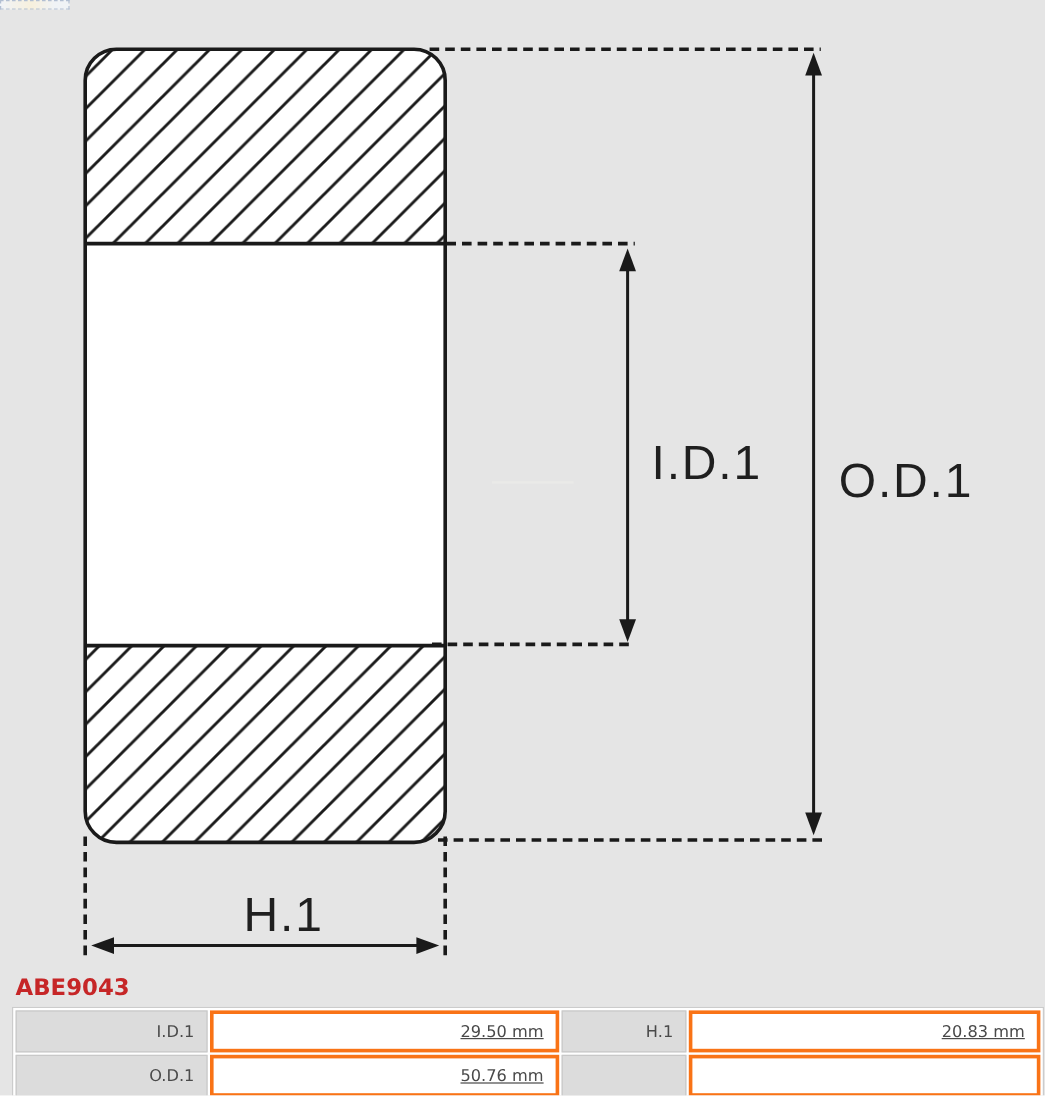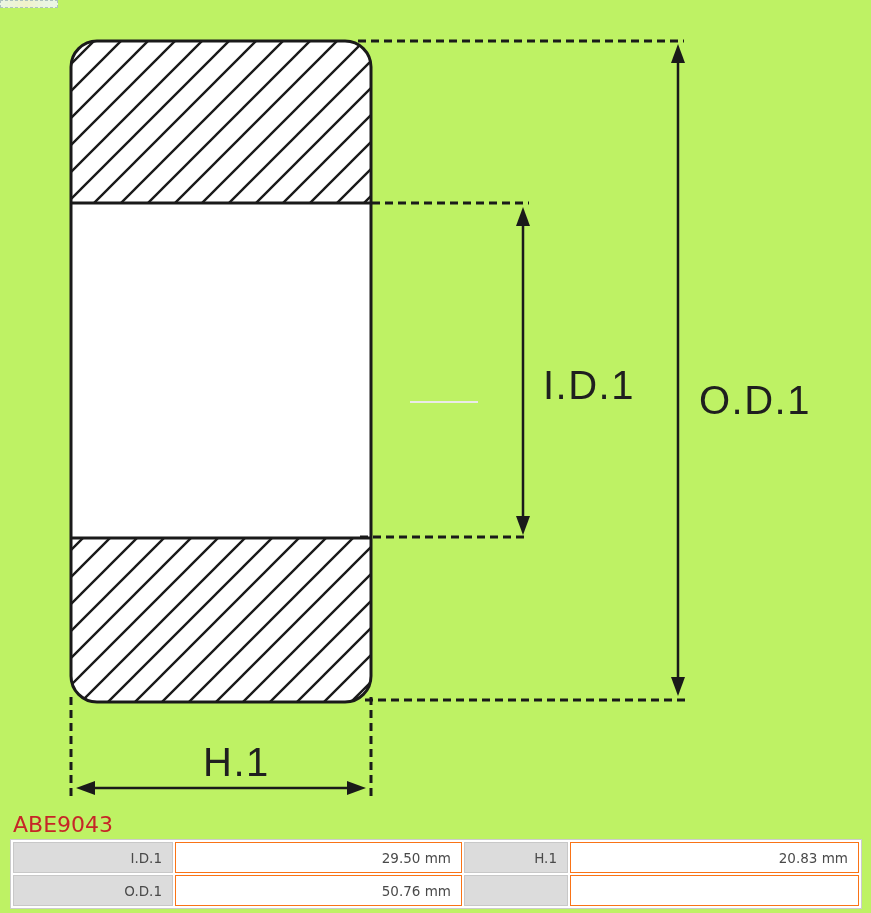--- a/index.html
+++ b/index.html
@@ -4,21 +4,21 @@
 <style>
   html, body {
     margin: 0;
     padding: 0;
     background: #ffffff;
   }
   .page {
     position: relative;
     width: 871px;
     height: 913px;
-    background: #bef264;
+    background: #e5e5e5;
     overflow: hidden;
     font-family: "DejaVu Sans", sans-serif;
   }
   .artifact {
     position: absolute;
     left: 0;
     top: 0;
     width: 56px;
     height: 6px;
     border: 1px dashed #aab9cf;
@@ -33,23 +33,24 @@
   .dim-label {
     font-family: "Liberation Sans", sans-serif;
     font-size: 40px;
     letter-spacing: 1.5px;
     fill: #1f1f1f;
   }
   .part-number {
     position: absolute;
     left: 13px;
     top: 812px;
-    font-size: 22px;
+    font-size: 19px;
     color: #c62627;
     font-family: "DejaVu Sans", sans-serif;
+    font-weight: bold;
   }
   .spec-table {
     position: absolute;
     left: 10px;
     top: 839px;
     width: 848px;
     border-collapse: separate;
     border-spacing: 2px;
     background: #ffffff;
     border: 1px solid #cccccc;
@@ -63,21 +64,22 @@
     height: 19px;
     overflow: hidden;
     white-space: nowrap;
   }
   .spec-table td.lbl {
     background: #dcdcdc;
     border: 1px solid #c8c8c8;
   }
   .spec-table td.val {
     background: #ffffff;
-    border: 1px solid #f97316;
+    border: 3px solid #f97316;
+    text-decoration: underline;
   }
   .col-lbl-1 { width: 138px; }
   .col-val-1 { width: 265px; }
   .col-lbl-2 { width: 82px; }
   .col-val-2 { width: 267px; }
 </style>
 </head>
 <body>
 
 <div class="page">

